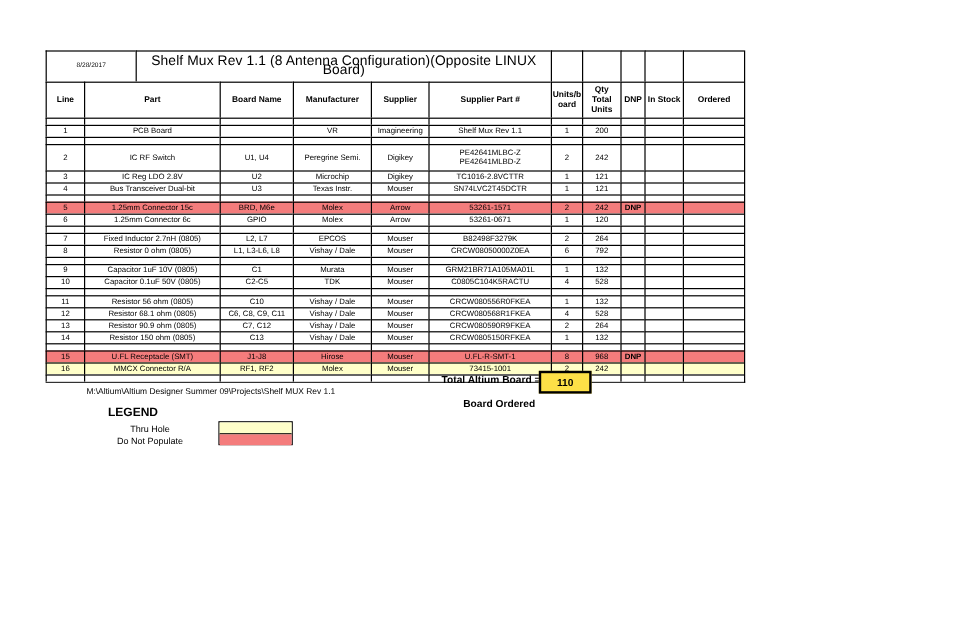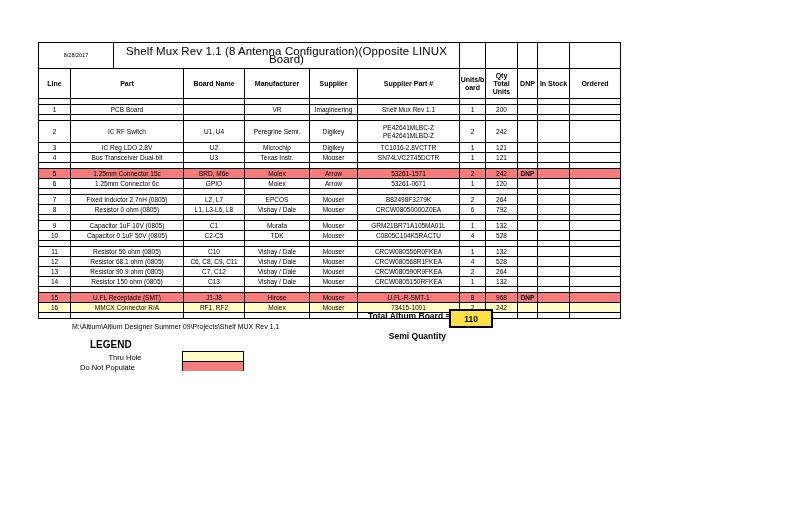--- a/index.html
+++ b/index.html
@@ -37,21 +37,21 @@
   .total-label{position:absolute;left:368px;top:311px;font-size:8.5px;font-weight:600;}
   .qty-label{position:absolute;left:360px;top:331px;width:86px;text-align:right;
              font-size:8.5px;font-weight:600;}
   .qty-box{position:absolute;left:449px;top:309px;width:40px;height:15px;
            border:2px solid #000;display:flex;align-items:center;justify-content:center;
            font-size:8.5px;font-weight:bold;background:#fde047;}
 
   .legend-title{position:absolute;left:90px;top:339px;width:80px;text-align:left;
                 font-size:10px;font-weight:600;}
   .legend-label-1{position:absolute;left:80px;top:353px;width:90px;text-align:center;font-size:7.5px;}
-  .legend-label-2{position:absolute;left:80px;top:363px;width:90px;text-align:left;font-size:7.5px;}
+  .legend-label-2{position:absolute;left:80px;top:363px;width:90px;text-align:center;font-size:7.5px;}
   .legend-swatch{position:absolute;left:182px;top:351px;width:62px;height:20px;
                  border:1px solid #000;box-sizing:border-box;}
   .legend-swatch .half{height:9px;border-bottom:1px solid #000;}
   .legend-swatch .half:last-child{border-bottom:none;}
 </style>
 </head>
 <body>
 
 <div class="canvas">
 
@@ -425,21 +425,21 @@
           <div class="cell c7"></div>
           <div class="cell c8"></div>
           <div class="cell c9"></div>
           <div class="cell c10"></div>
         </div>
       </div>
   </div>
 
   <div class="file-path">M:\Altium\Altium Designer Summer 09\Projects\Shelf MUX Rev 1.1</div>
   <div class="total-label">Total Altium Board =</div>
-  <div class="qty-label">Semi Quantity</div>
+  <div class="qty-label">Board Ordered</div>
   <div class="qty-box">110</div>
 
   <div class="legend-title">LEGEND</div>
   <div class="legend-label-1">Thru Hole</div>
   <div class="legend-label-2">Do Not Populate</div>
   <div class="legend-swatch">
     <div class="half" id="swatch-thru-hole" style="background: rgb(255, 255, 201);"></div>
     <div class="half" id="swatch-dnp" style="background: rgb(244, 124, 124);"></div>
   </div>
 

